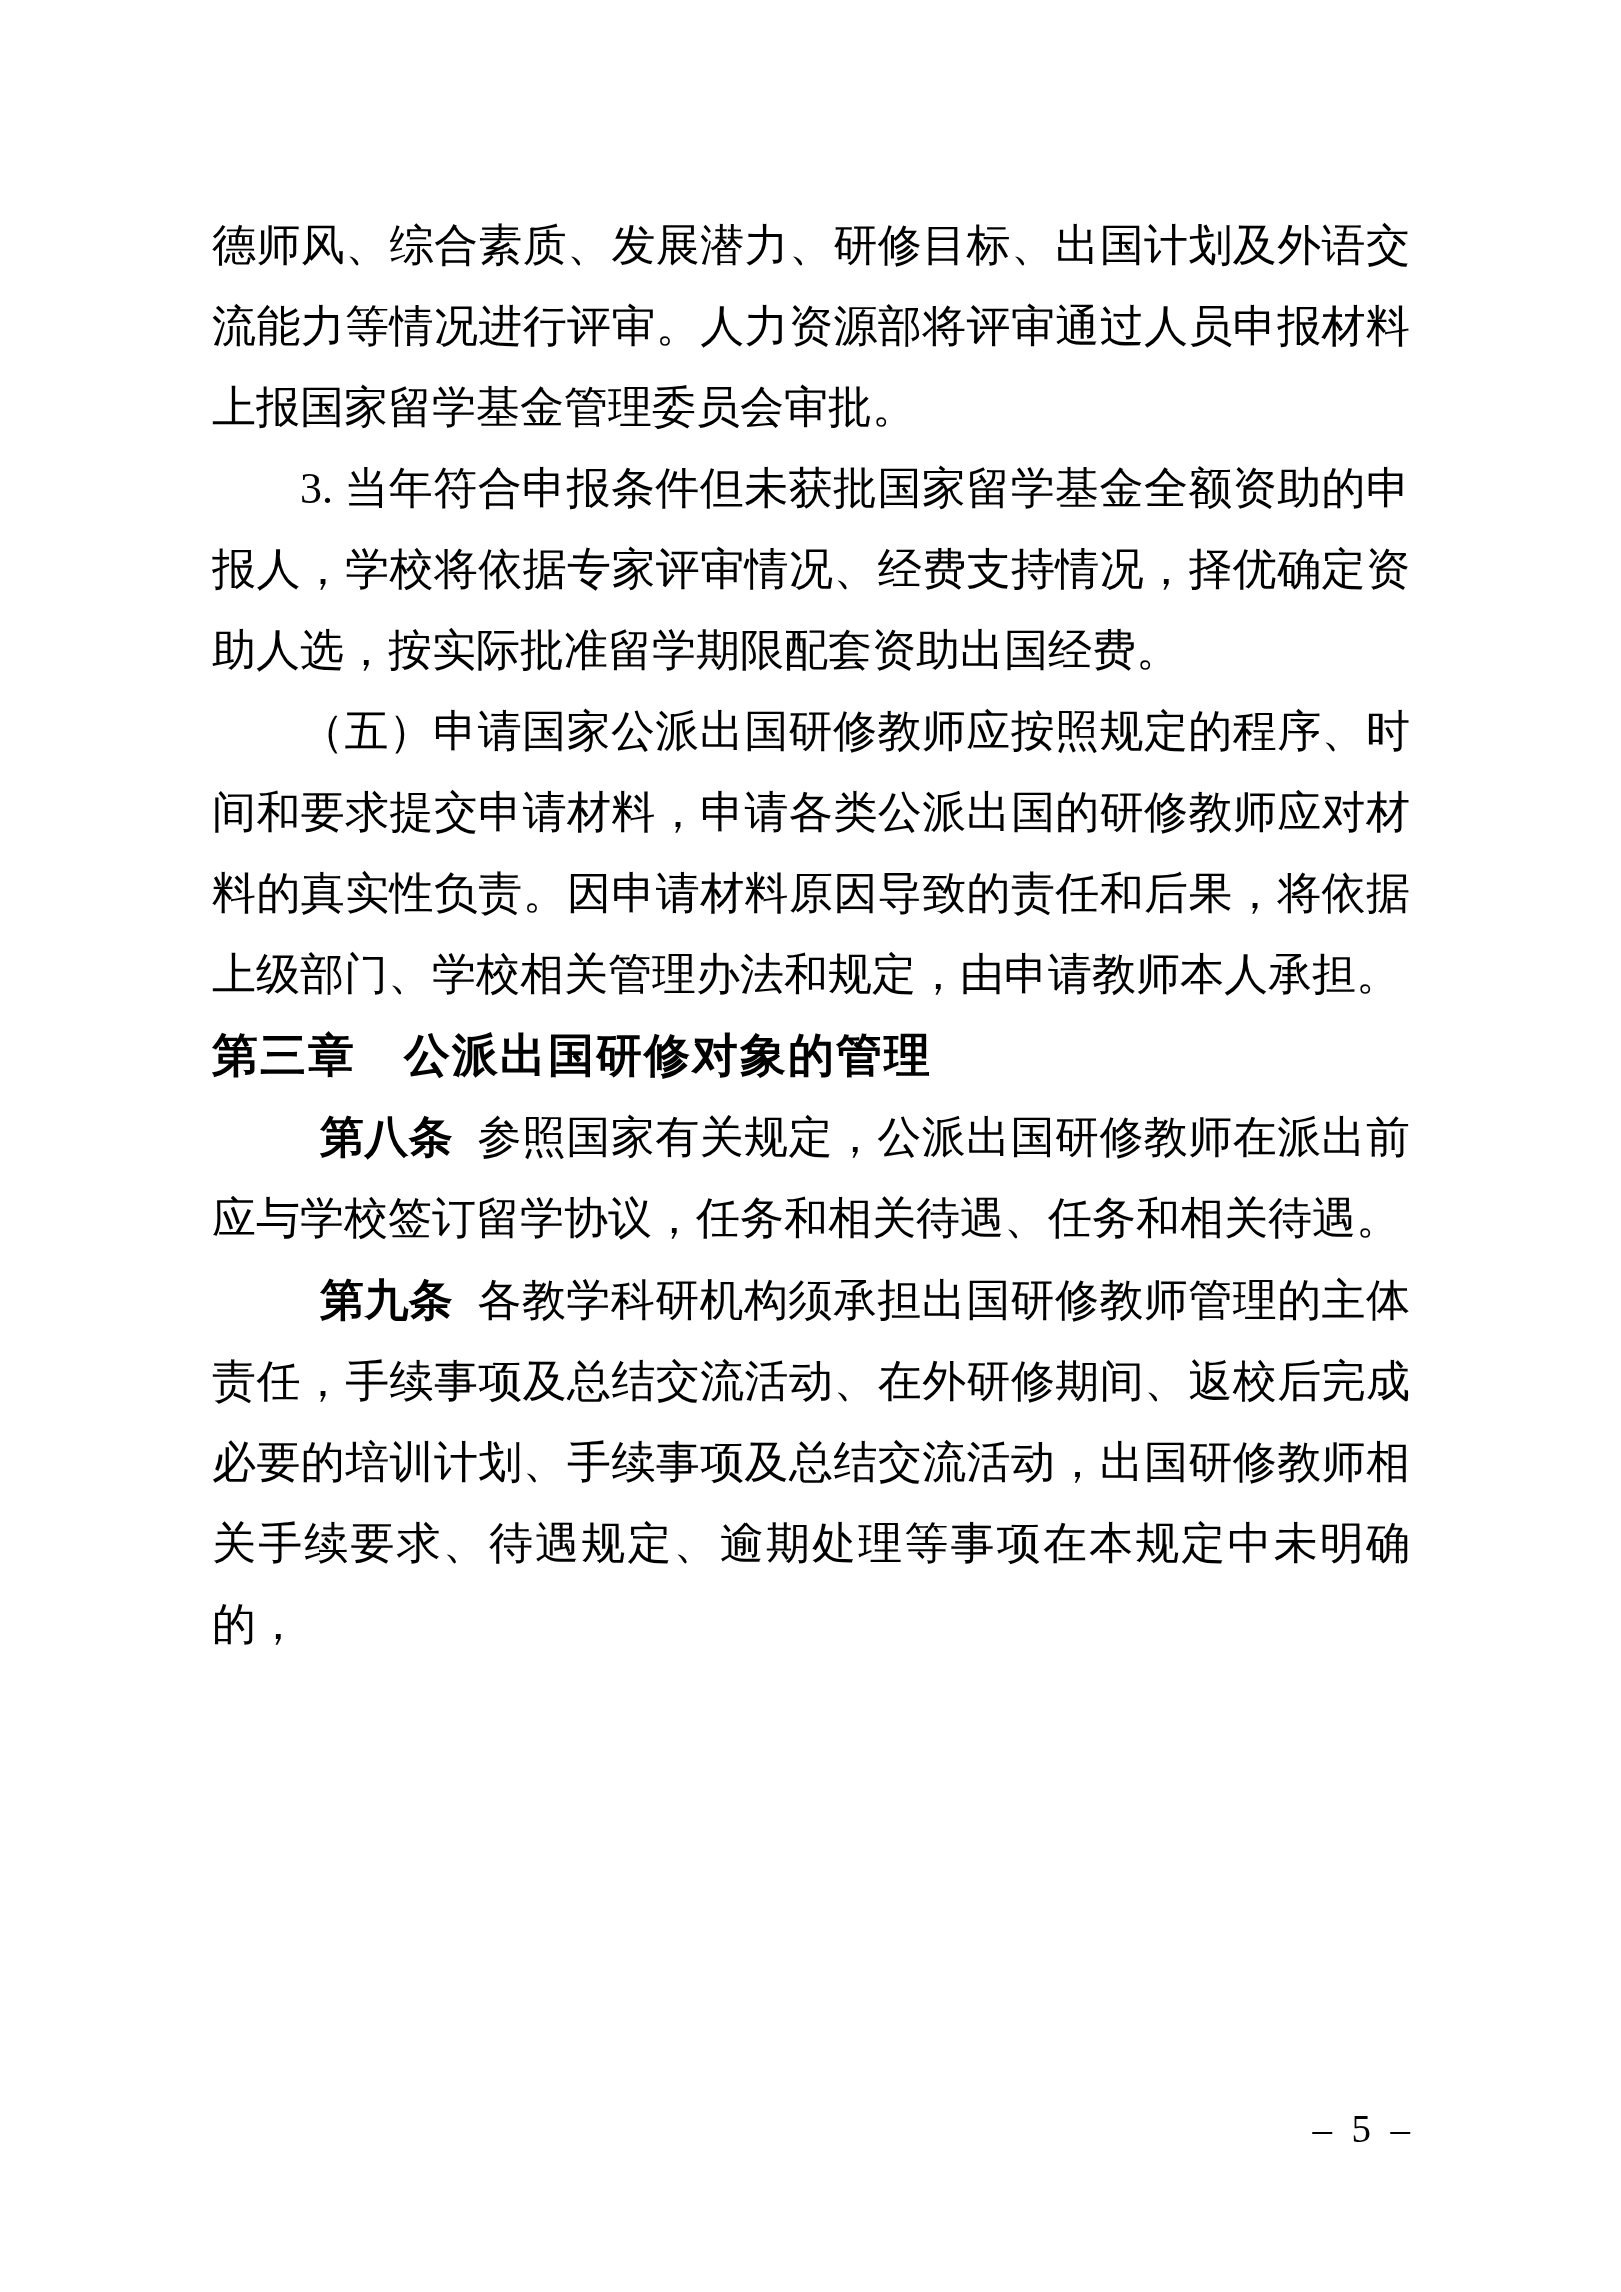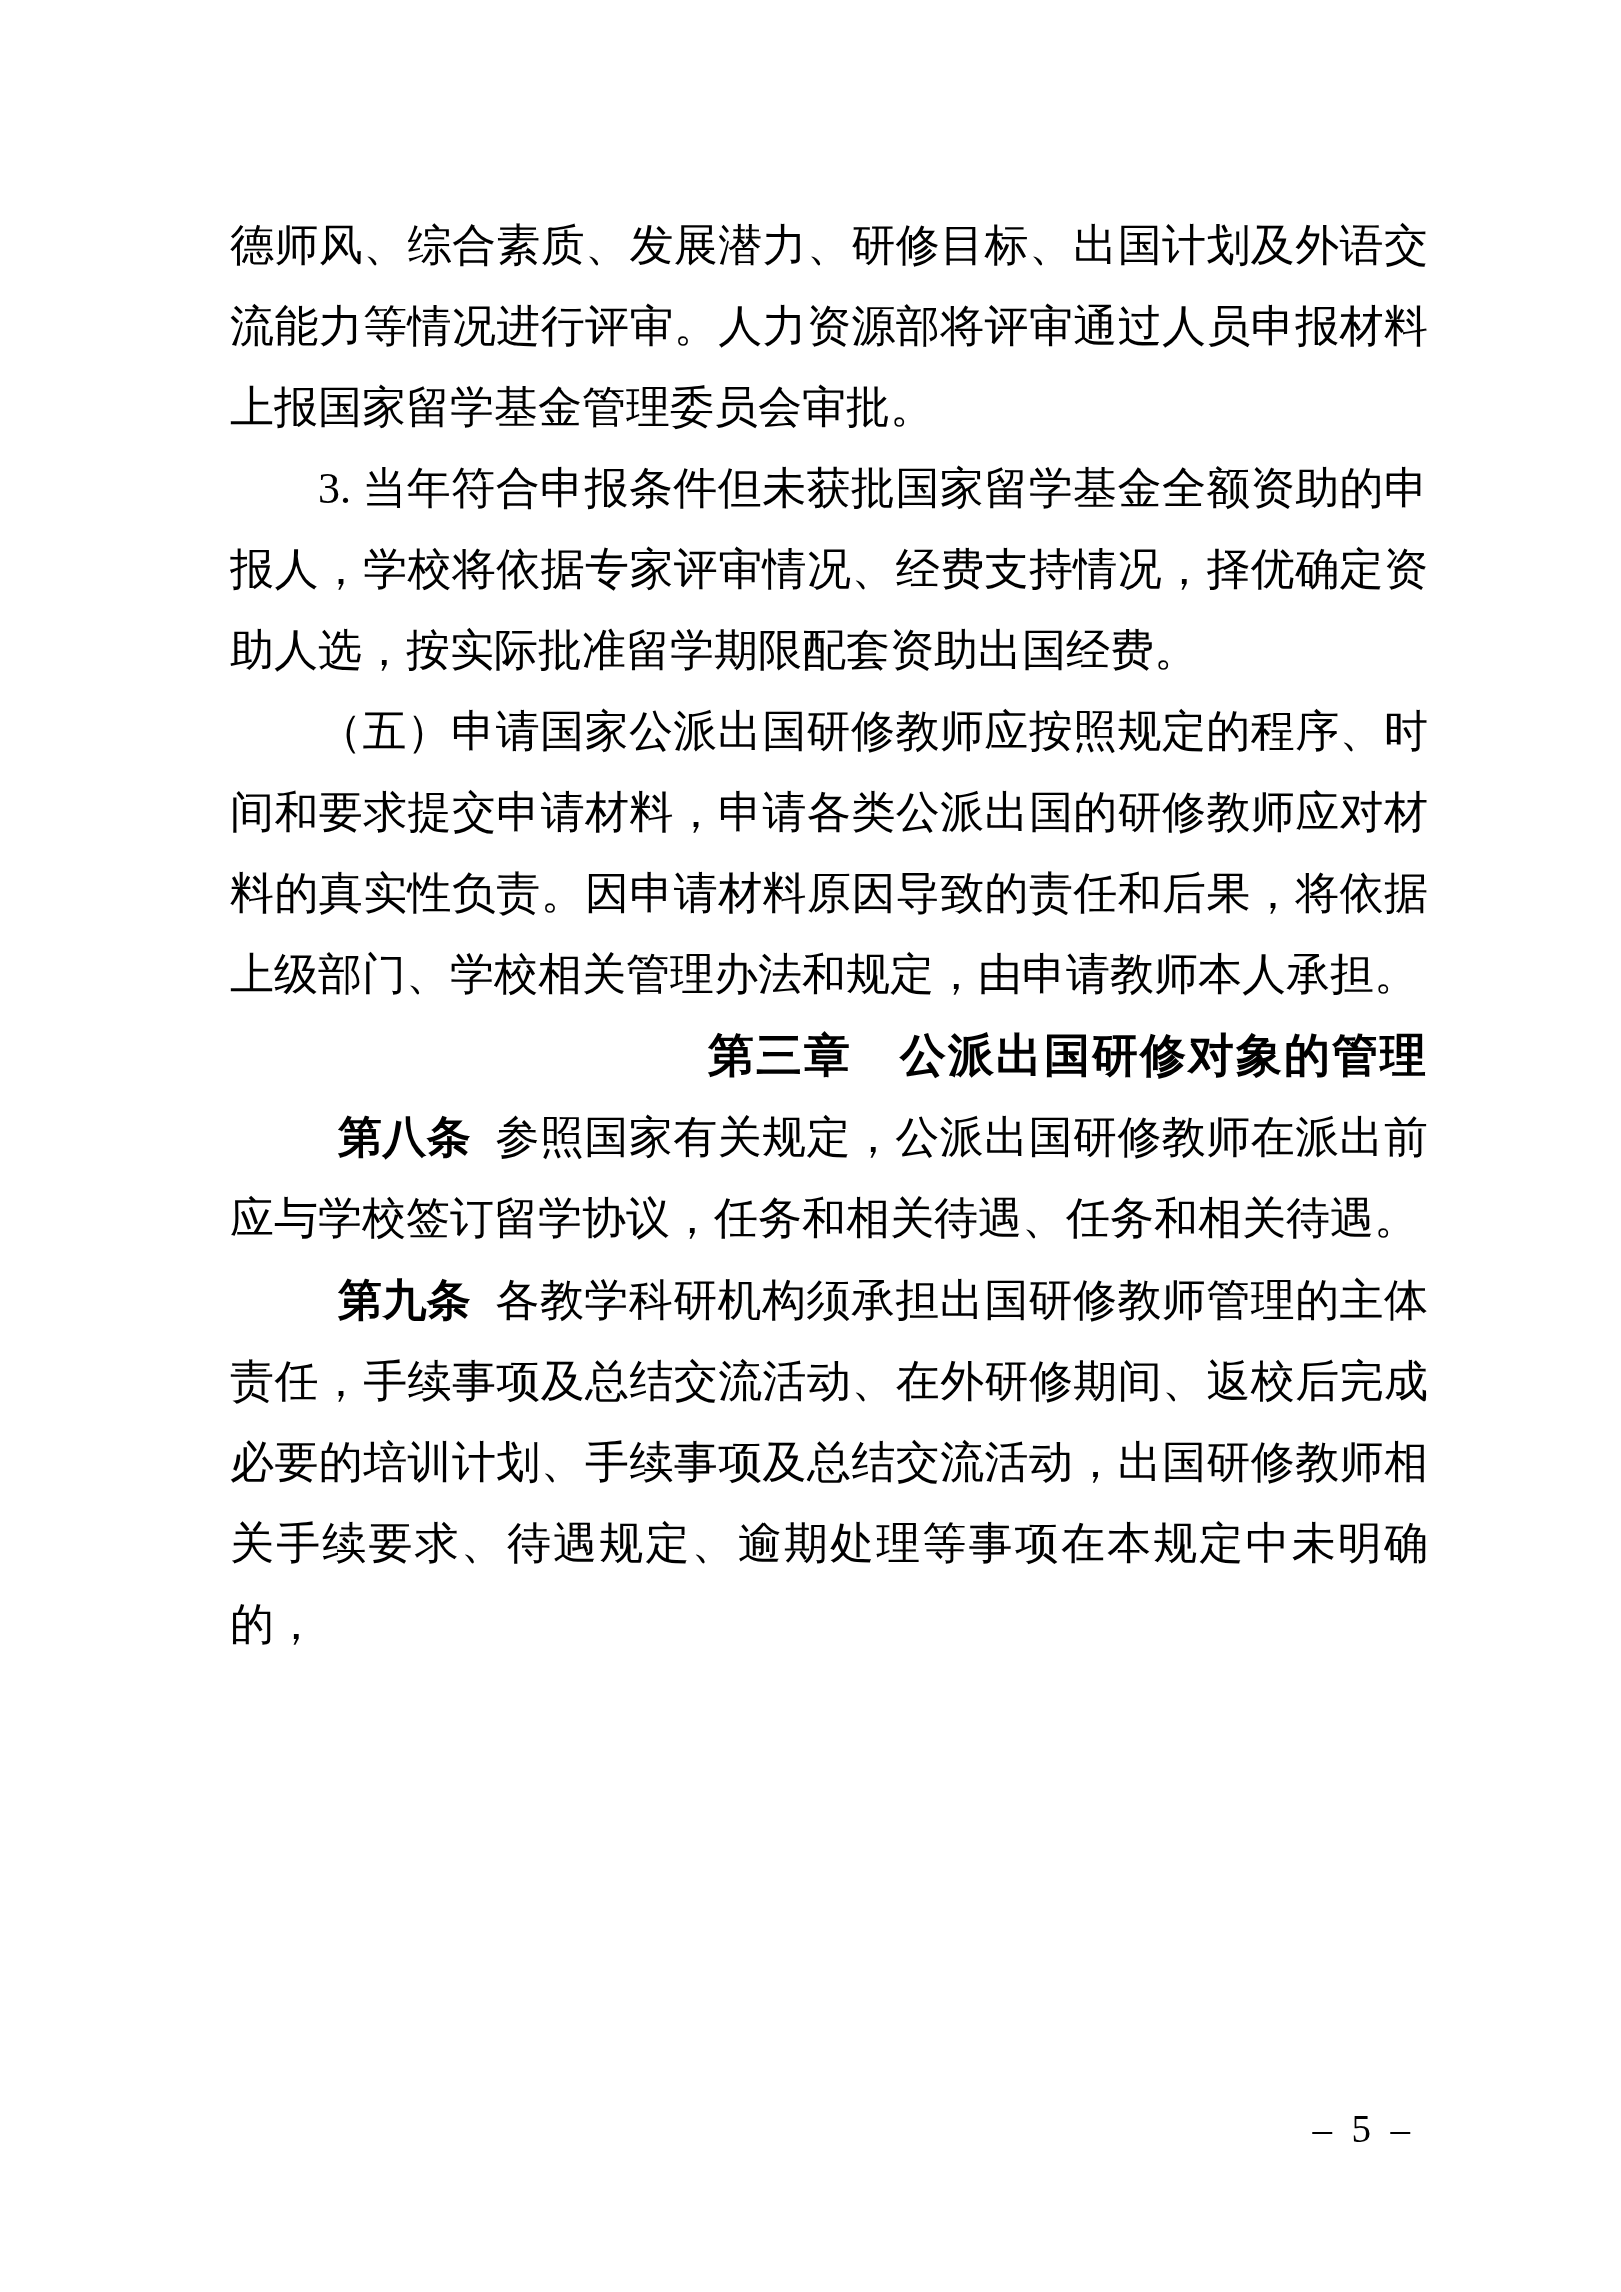--- a/index.html
+++ b/index.html
@@ -15,21 +15,21 @@
     font-family: "Liberation Serif", "DejaVu Serif", serif;
     overflow: hidden;
   }
   .page {
     position: absolute;
     inset: 0;
     background: #ffffff;
   }
   .text-block {
     position: absolute;
-    left: 230px;
+    left: 212px;
     top: 205px;
     width: 1198px;
     font-size: 44px;
     line-height: 81px;
     text-align: justify;
     text-justify: inter-ideograph;
     word-break: break-all;
   }
   .text-block p {
     margin: 0;
@@ -37,21 +37,21 @@
   }
   .text-block p.indent {
     text-indent: 2em;
   }
   .chapter-heading {
     margin: 0;
     padding: 0;
     font-size: 46px;
     line-height: 81px;
     font-weight: 700;
-    text-align: right;
+    text-align: left;
     text-indent: 0;
     font-family: "Liberation Sans", "DejaVu Sans", sans-serif;
     letter-spacing: 2px;
   }
   .article-lead {
     font-weight: 700;
     font-family: "Liberation Sans", "DejaVu Sans", sans-serif;
     margin-right: 0.55em;
     margin-left: 20px;
   }

